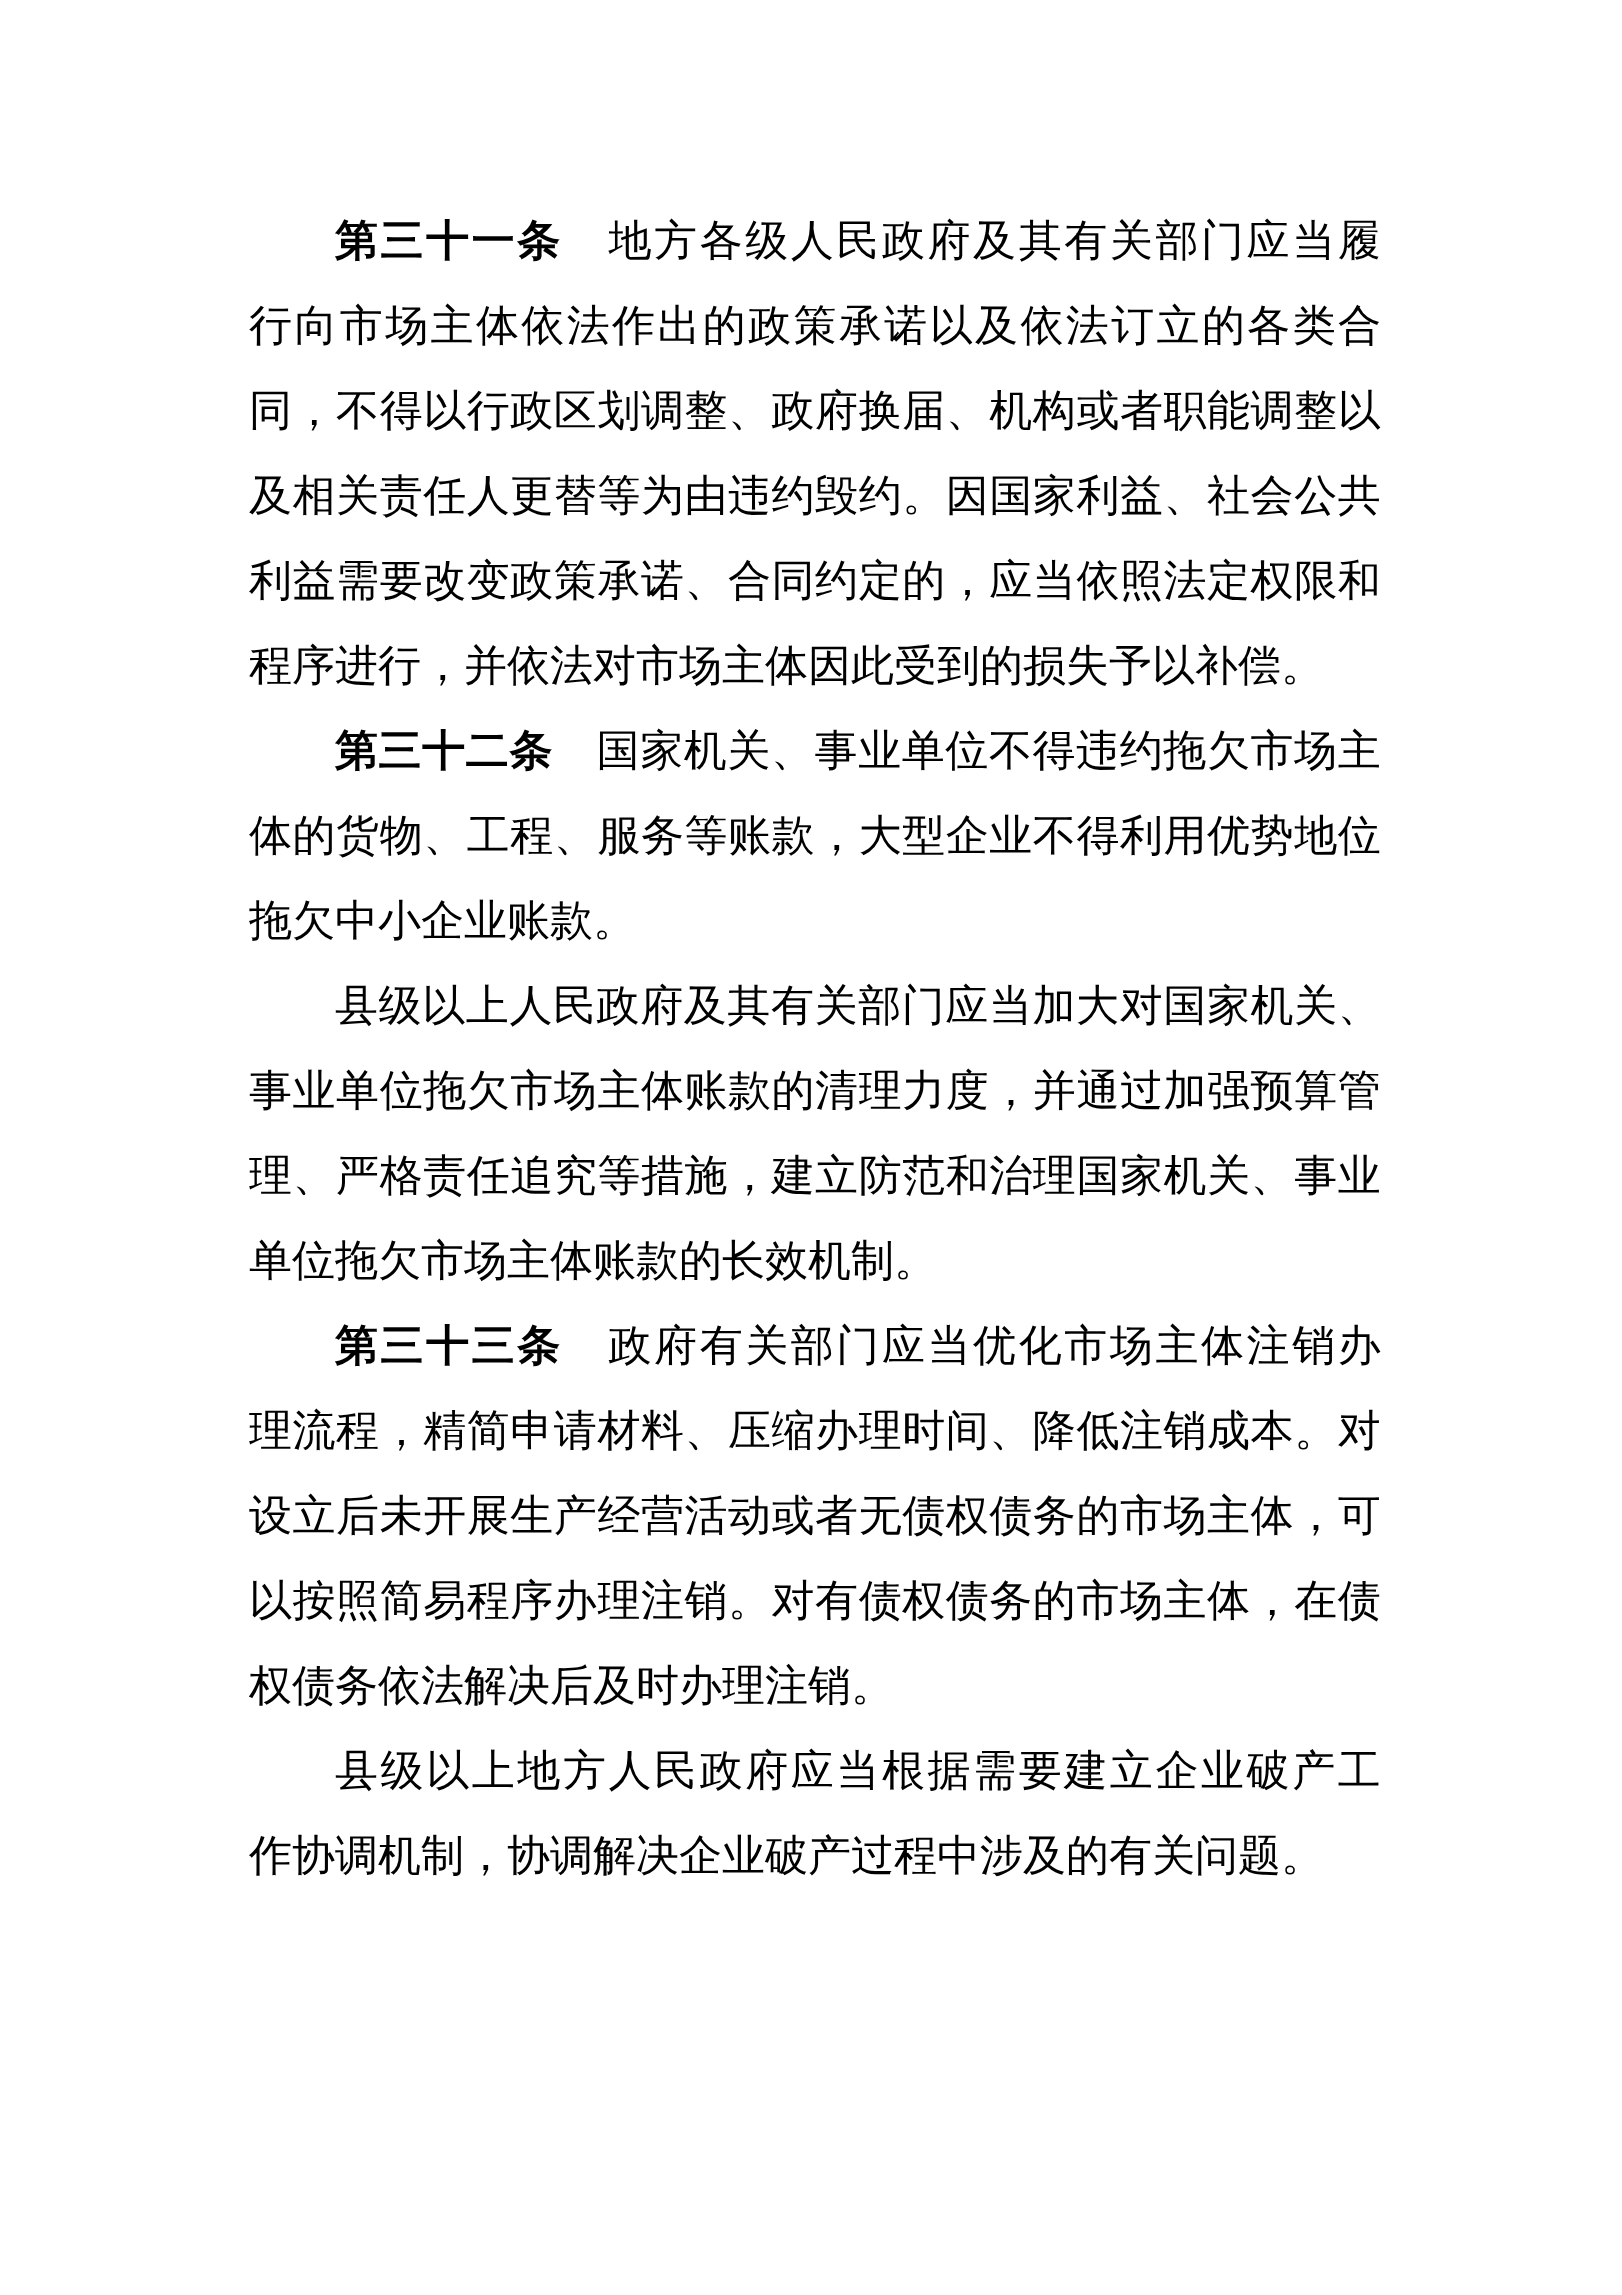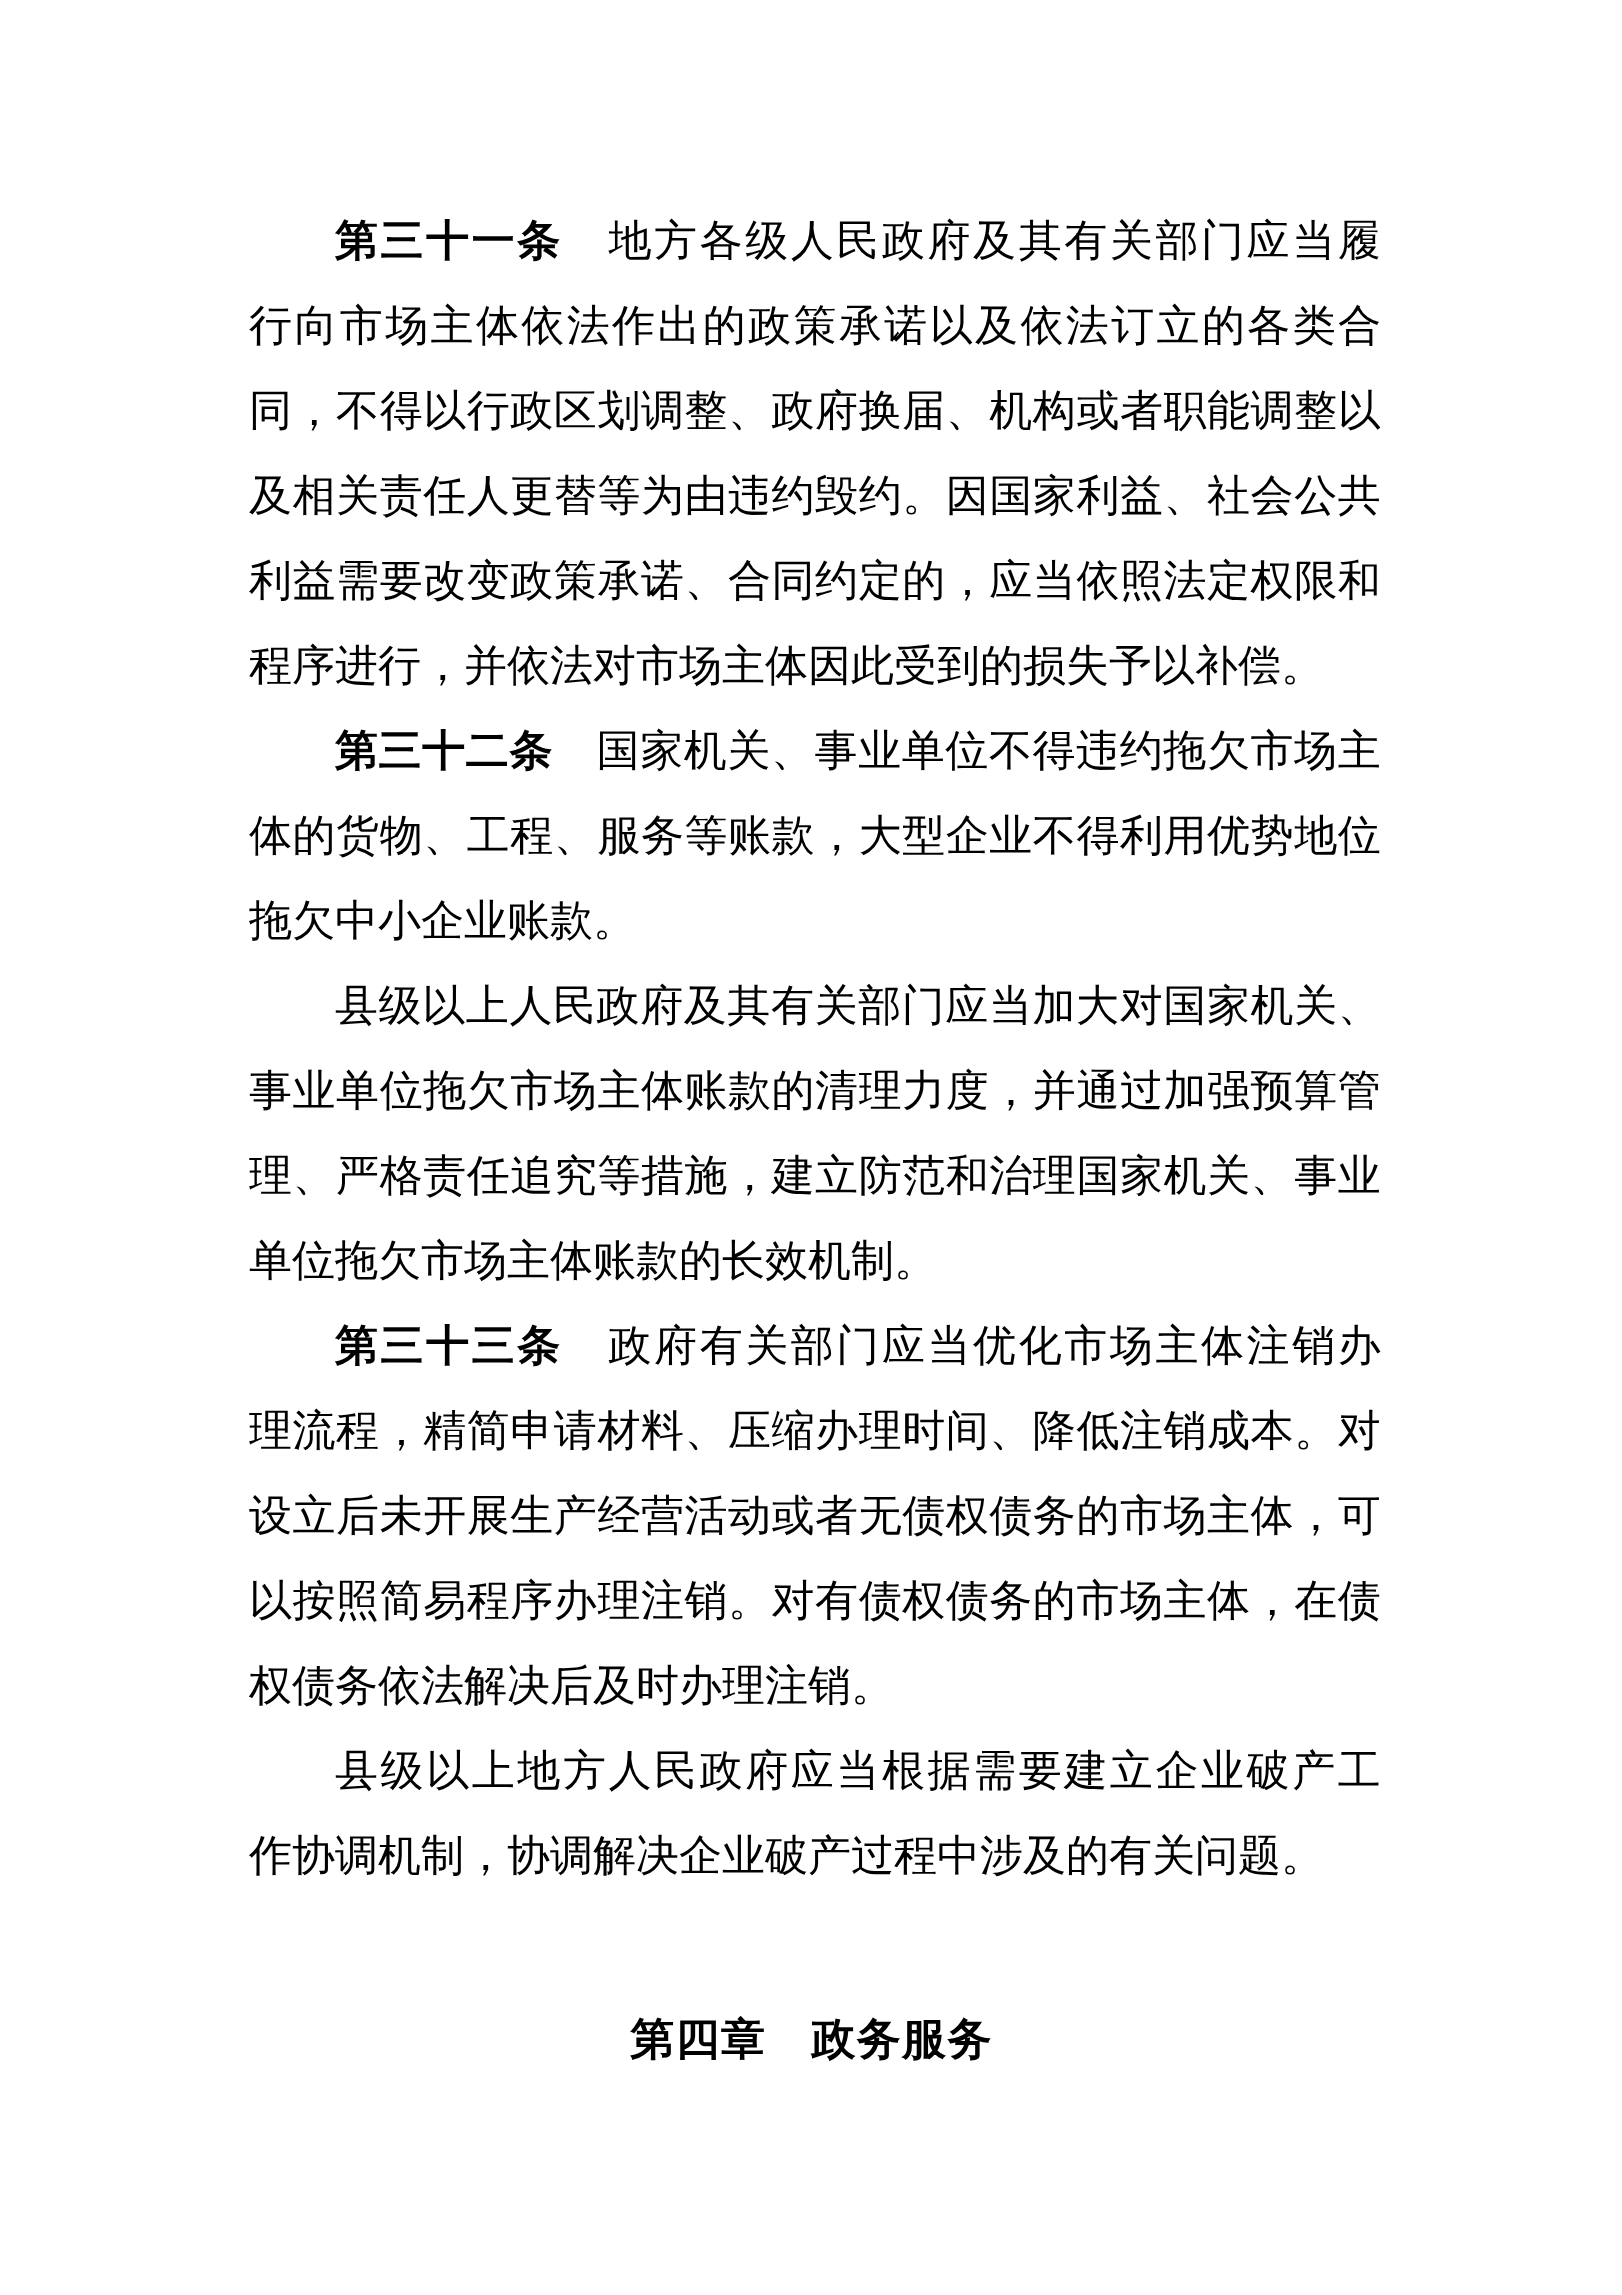--- a/index.html
+++ b/index.html
@@ -557,15 +557,14 @@
         <span class="ch">涉</span>
         <span class="ch">及</span>
         <span class="ch">的</span>
         <span class="ch">有</span>
         <span class="ch">关</span>
         <span class="ch">问</span>
         <span class="ch">题</span>
         <span class="ch">。</span>
       </div>
     </div>
-  <div class="chapter">第四章　政务服务</div>
 </div>
 
 
 </body></html>

